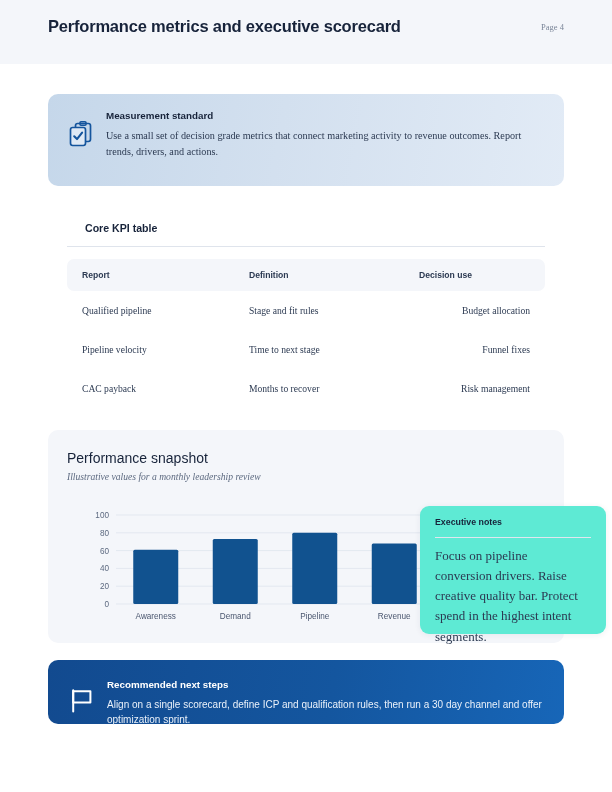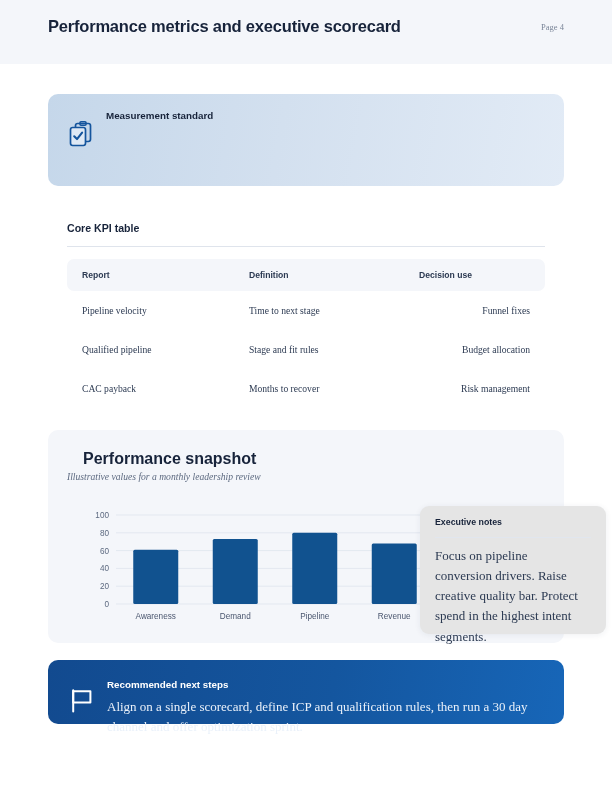--- a/index.html
+++ b/index.html
@@ -94,21 +94,21 @@
   .section-kpi {
     position: absolute;
     left: 67px;
     top: 222px;
     width: 478px;
   }
   .section-heading {
     font-size: 10.6px;
     font-weight: bold;
     color: #17233a;
-    margin: 0 0 12px 0;
+    margin: 0 0 12px 18px;
   }
   .section-rule {
     height: 1px;
     background: #dfe4ec;
     width: 478px;
     margin-bottom: 12px;
   }
   .kpi-table {
     width: 478px;
     border-collapse: collapse;
@@ -157,24 +157,24 @@
     position: absolute;
     left: 48px;
     top: 430px;
     width: 516px;
     height: 213px;
     background: #f4f6fa;
     border-radius: 10px;
   }
   .snapshot-title {
     position: absolute;
-    left: 35px;
+    left: 19px;
     top: 20px;
-    font-size: 16px;
-    font-weight: bold;
+    font-size: 14px;
+    font-weight: normal;
     color: #17233a;
   }
   .snapshot-sub {
     position: absolute;
     left: 19px;
     top: 41px;
     font-family: "Liberation Serif", serif;
     font-size: 9.6px;
     color: #5d6a80;
     font-style: italic;
@@ -209,21 +209,21 @@
     stroke-width: 1;
   }
 
   
   .notes-card {
     position: absolute;
     left: 420px;
     top: 506px;
     width: 186px;
     height: 128px;
-    background: #e5e5e5;
+    background: #5eead4;
     border-radius: 9px;
     box-shadow: 0 1px 6px rgba(30,45,70,0.07);
   }
   .notes-title {
     position: absolute;
     left: 15px;
     top: 11px;
     font-size: 8.8px;
     font-weight: bold;
     color: #17233a;
@@ -270,22 +270,22 @@
     top: 19px;
     right: 20px;
   }
   .cta-title {
     font-size: 9.8px;
     font-weight: bold;
     color: #ffffff;
     margin-bottom: 7px;
   }
   .cta-text {
-    font-family: Liberation Serif, serif;
-    font-size: 13px;
+    font-family: Liberation Sans, sans-serif;
+    font-size: 10px;
     line-height: 1.52;
     color: #eaf1fa;
   }
 </style>
 </head>
 <body>
 
 <div class="page">
 
   <div class="header-band"></div>
@@ -296,20 +296,21 @@
     <span class="callout-icon">
       <svg width="26" height="26" viewBox="0 0 26 26" xmlns="http://www.w3.org/2000/svg">
         <rect x="7.5" y="2.5" width="15" height="18" rx="2.2" fill="none" stroke="#15559d" stroke-width="1.7"></rect>
         <rect x="12" y="0.8" width="6" height="3.4" rx="1" fill="none" stroke="#15559d" stroke-width="1.6"></rect>
         <rect x="2.5" y="6.5" width="15" height="18" rx="2.2" fill="#dfe9f5" stroke="#15559d" stroke-width="1.7"></rect>
         <path d="M6.2 15.3 L9 18.1 L14.1 11.6" fill="none" stroke="#15559d" stroke-width="2.1" stroke-linecap="round" stroke-linejoin="round"></path>
       </svg>
     </span>
     <div class="callout-body">
       <div class="callout-title">Measurement standard</div>
+      <div class="callout-text">Use a small set of decision grade metrics that connect marketing activity to revenue outcomes. Report trends, drivers, and actions.</div>
     </div>
   </div>
 
   <div class="section-kpi">
     <div class="section-heading">Core KPI table</div>
     <div class="section-rule"></div>
     <table class="kpi-table">
       <colgroup>
         <col class="col-metric">
         <col class="col-definition">
@@ -317,28 +318,28 @@
       </colgroup>
       <thead>
         <tr>
           <th>Report</th>
           <th>Definition</th>
           <th>Decision use</th>
         </tr>
       </thead>
       <tbody>
         <tr>
+          <td>Qualified pipeline</td>
+          <td>Stage and fit rules</td>
+          <td>Budget allocation</td>
+        </tr>
+        <tr>
           <td>Pipeline velocity</td>
           <td>Time to next stage</td>
           <td>Funnel fixes</td>
-        </tr>
-        <tr>
-          <td>Qualified pipeline</td>
-          <td>Stage and fit rules</td>
-          <td>Budget allocation</td>
         </tr>
         <tr>
           <td>CAC payback</td>
           <td>Months to recover</td>
           <td>Risk management</td>
         </tr>
       </tbody>
     </table>
   </div>
 

